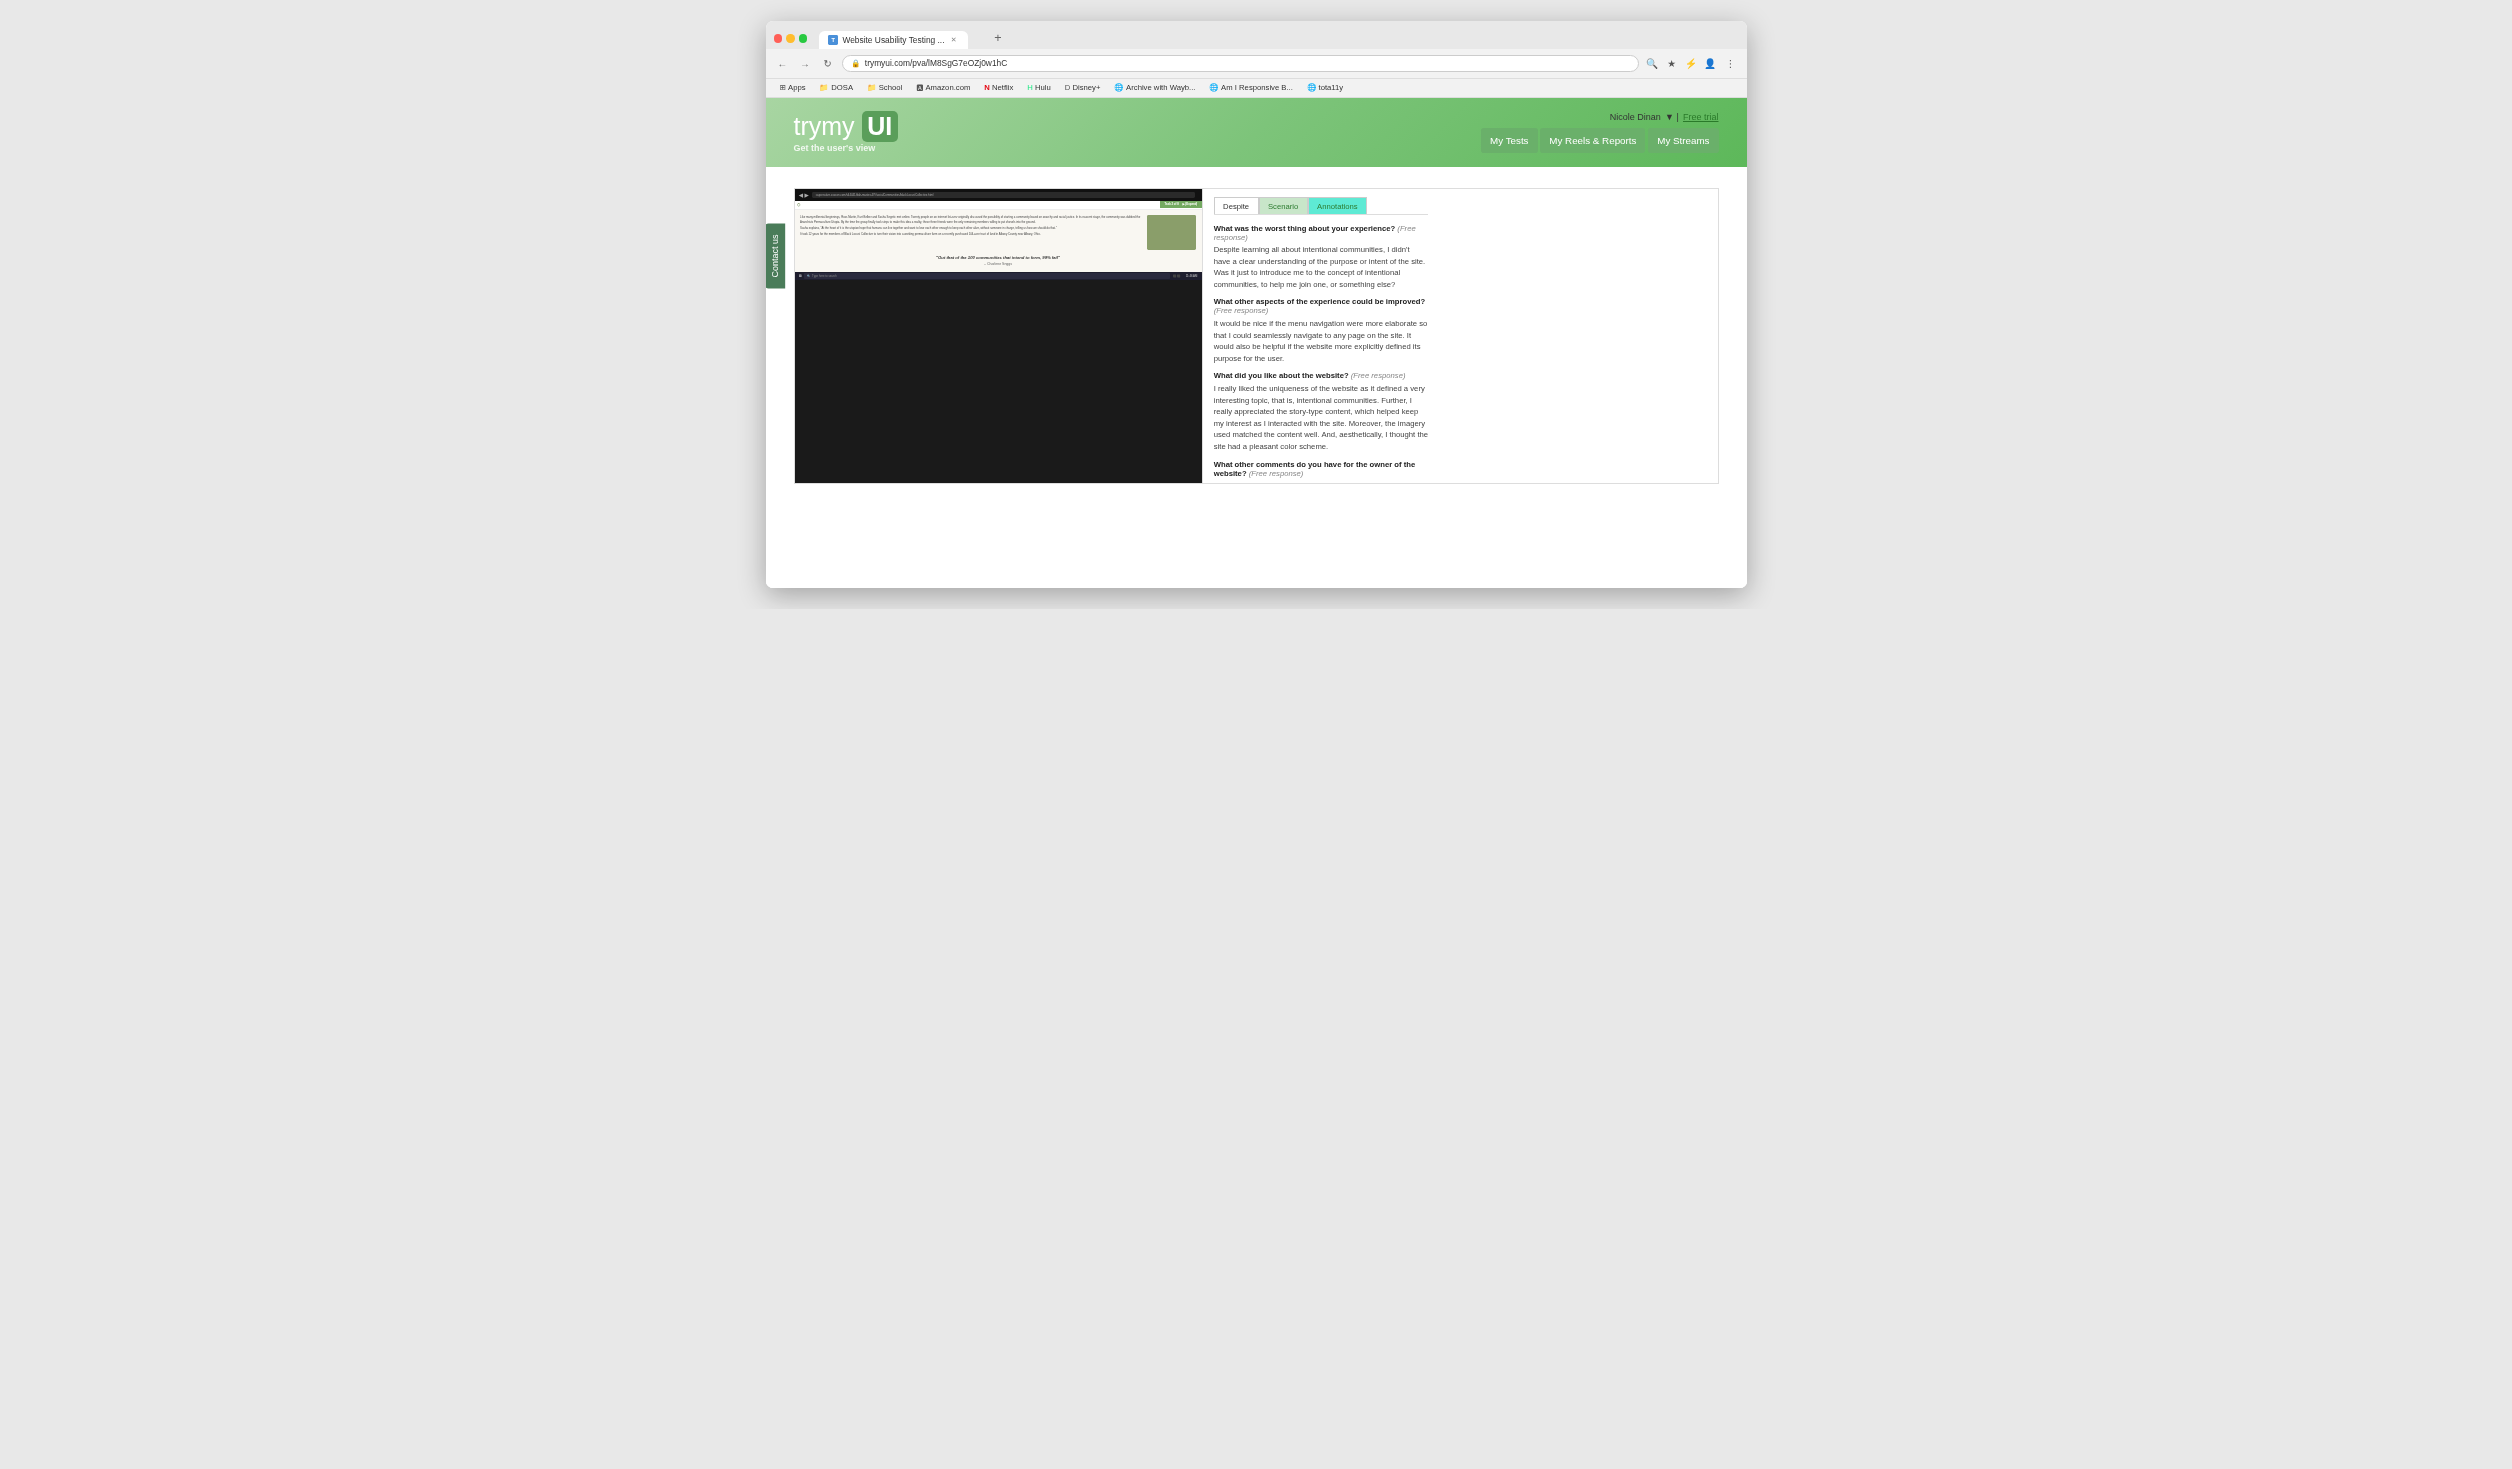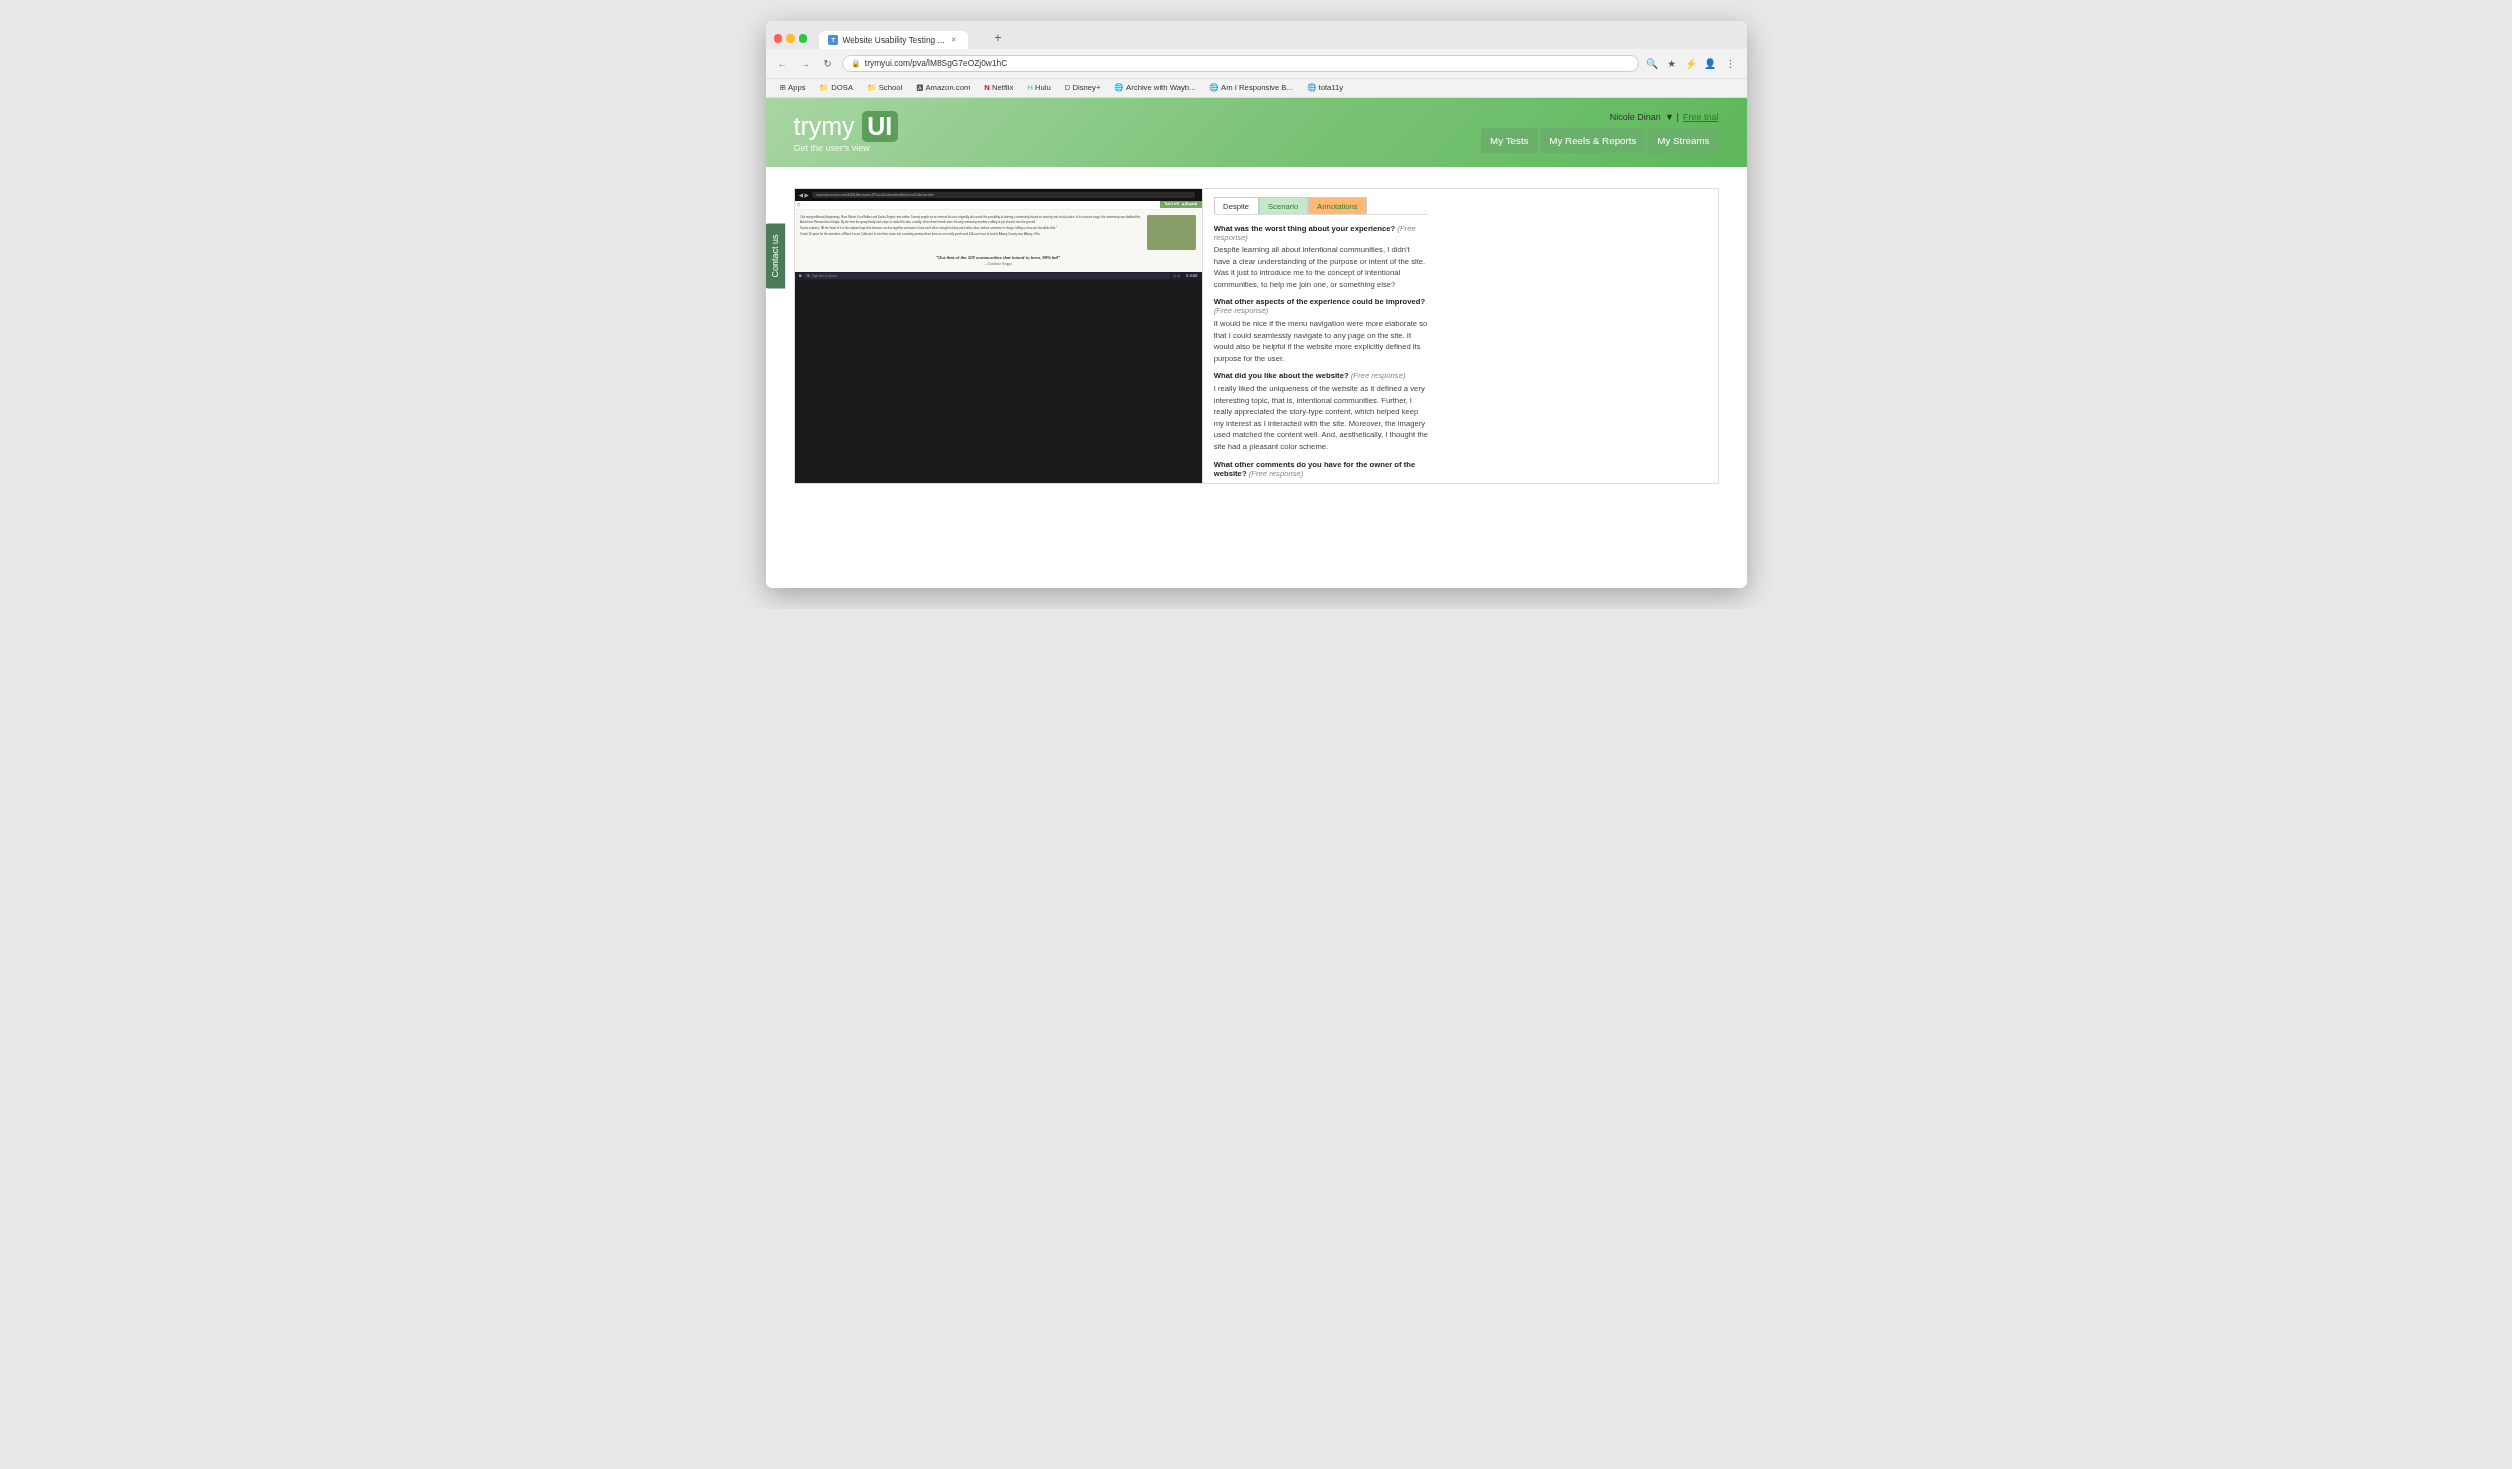--- a/index.html
+++ b/index.html
@@ -201,20 +201,21 @@
       background: #5a9e5a;
       border-radius: 5px;
       padding: 1.4px 5.6px;
       font-weight: bold;
     }
 
     .logo-tagline {
       color: rgba(255,255,255,0.85);
       font-size: 9px;
       margin-top: 1.4px;
+      font-weight: bold;
     }
 
     .header-right {
       display: flex;
       flex-direction: column;
       align-items: flex-end;
       gap: 5.6px;
     }
 
     .user-info {
@@ -353,21 +354,21 @@
       color: #333;
       font-weight: 500;
     }
 
     .feedback-tab.scenario {
       background: #c8e6c9;
       color: #2e7d32;
     }
 
     .feedback-tab.annotations {
-      background: #fdba74;
+      background: #5eead4;
       color: #2e7d32;
     }
 
     .feedback-question {
       font-weight: bold;
       font-size: 7.7px;
       color: #222;
       margin-bottom: 2.8px;
       margin-top: 7px;
     }

